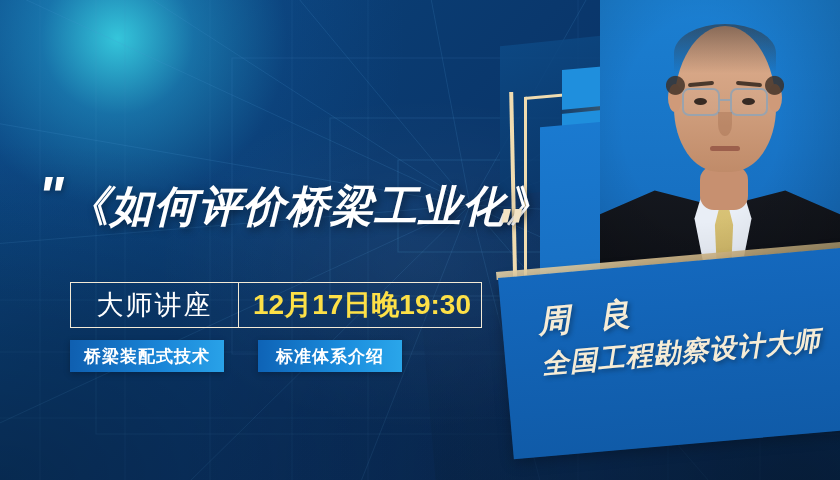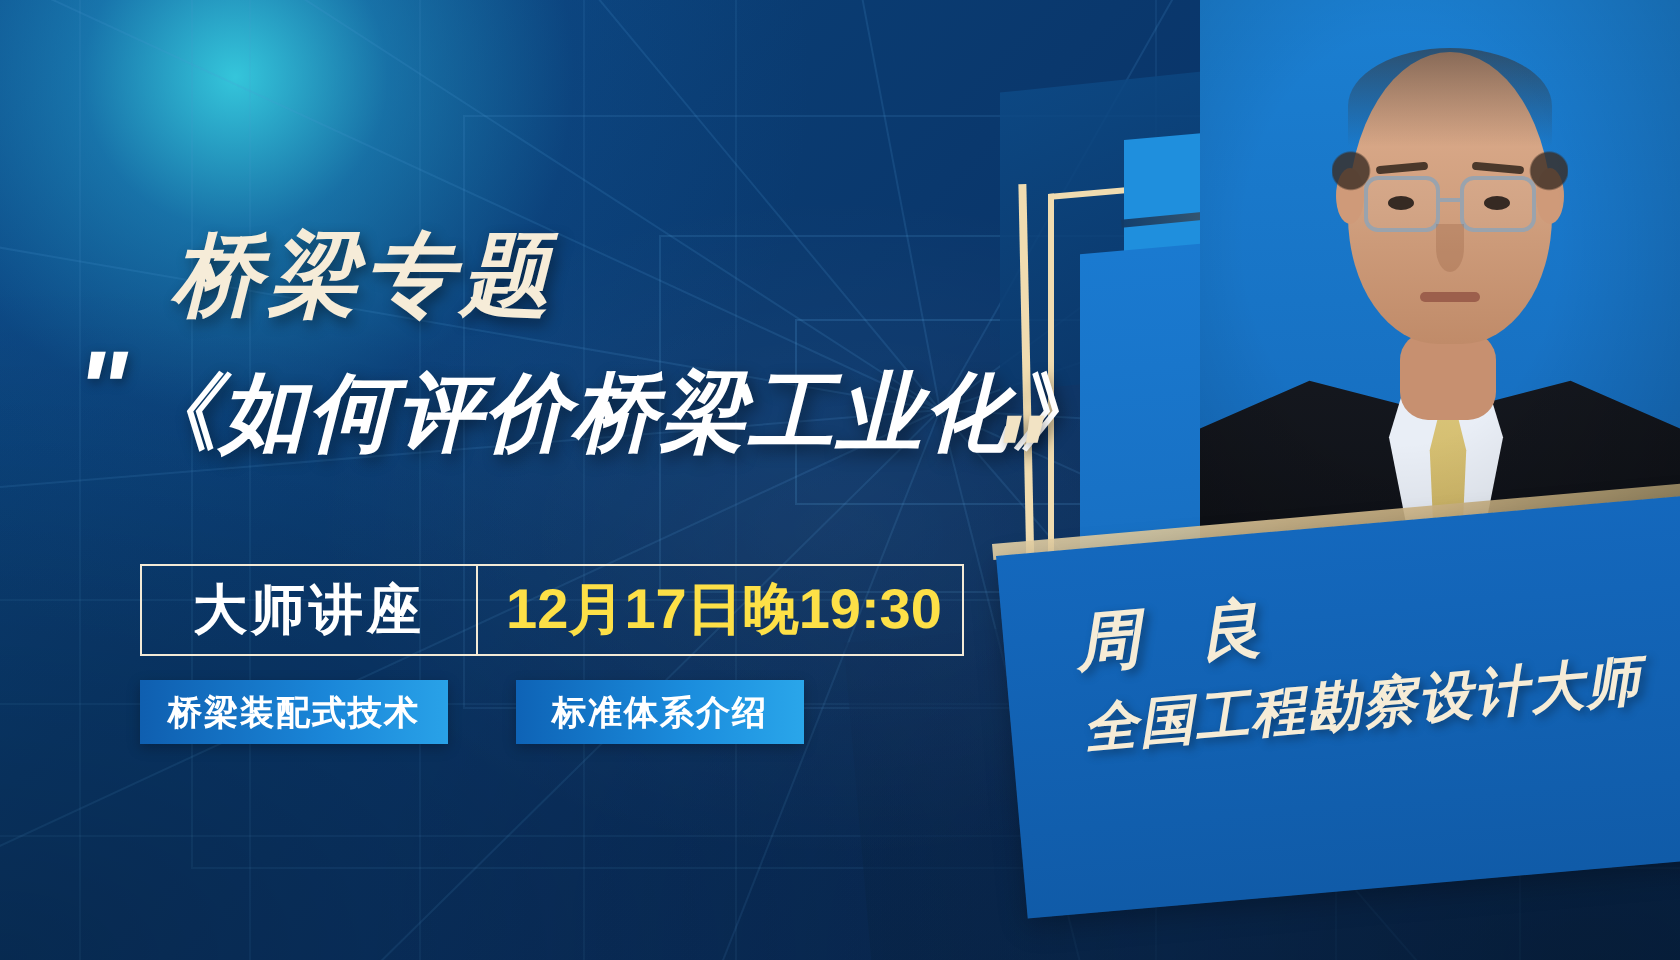--- a/index.html
+++ b/index.html
@@ -78,21 +78,21 @@
     position:absolute; left:70px; top:282px;
     width:412px; height:46px;
     border:1.6px solid #f3ead6;
     display:flex; align-items:stretch;
   }
   .infobar .cell{
     display:flex; align-items:center; justify-content:center;
   }
   .infobar .lecture{
     width:168px;
-    font-size:27px; font-weight:700; letter-spacing:2px;
+    font-size:27px; font-weight:400; letter-spacing:2px;
     color:#ffffff;
     border-right:1.6px solid #f3ead6;
   }
   .infobar .datetime{
     flex:1;
     font-size:28px; font-weight:700; letter-spacing:0px;
     color:#fde047;
     padding-left:4px;
   }
 
@@ -321,21 +321,20 @@
   </div>
 
   <div class="np-edge"></div>
   <div class="nameplate">
     <div class="np-inner">
       <div class="np-name">周 良</div>
       <div class="np-title">全国工程勘察设计大师</div>
     </div>
   </div>
 
-  <div class="headline">桥梁专题</div>
   <div class="quote-open">"</div>
   <div class="subline">《如何评价桥梁工业化》</div>
   <div class="quote-close">"</div>
 
   <div class="infobar">
     <div class="cell lecture">大师讲座</div>
     <div class="cell datetime">12月17日晚19:30</div>
   </div>
 
   <div class="tags">

